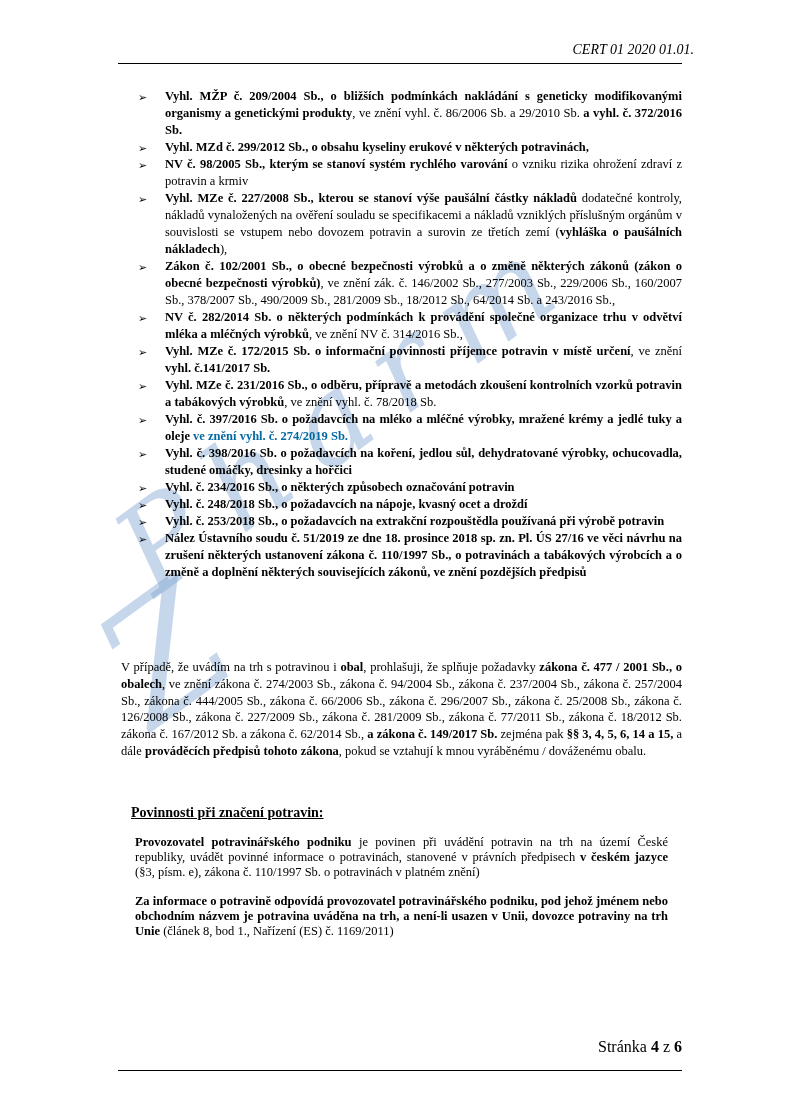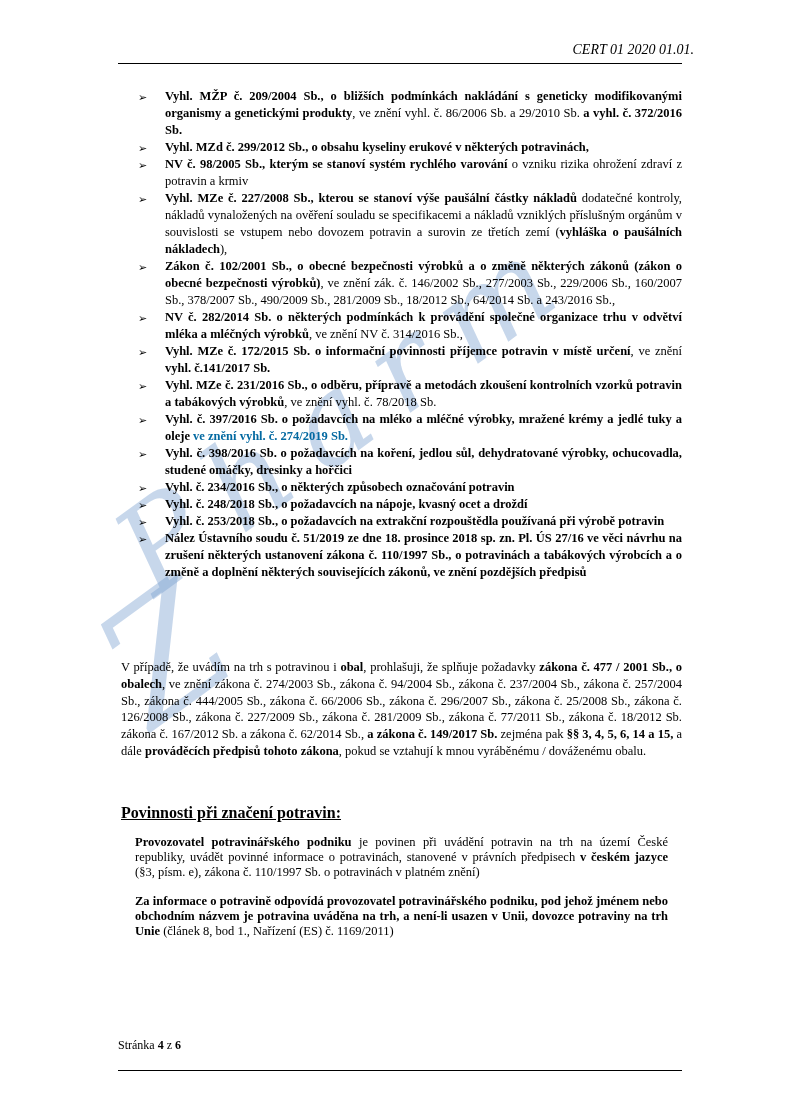--- a/index.html
+++ b/index.html
@@ -64,38 +64,38 @@
     left: 17px; top: 1px;
     font-size: 11px;
   }
   .para-packaging {
     margin: 78px 0 0 0;
     text-align: justify;
     line-height: 16.8px;
   }
   .labeling { margin-top: 44px; }
   .labeling-heading {
-    margin: 0;
-    font-size: 16px;
+    margin: 10px;
+    font-size: 14px;
     font-weight: bold;
     text-decoration: underline;
     line-height: 17px;
   }
   .labeling p {
     margin: 14px;
     text-align: justify;
     line-height: 15px;
   }
 
   
   .footer {
     position: absolute;
     top: 1038px; left: 118px; right: 118px;
-    text-align: left;
-    font-size: 12px;
+    text-align: right;
+    font-size: 16px;
     z-index: 2;
   }
   .footer-rule {
     position: absolute;
     top: 1070px; left: 118px; right: 118px;
     border-top: 1.6px solid #000;
     z-index: 2;
   }
 </style>
 </head>

